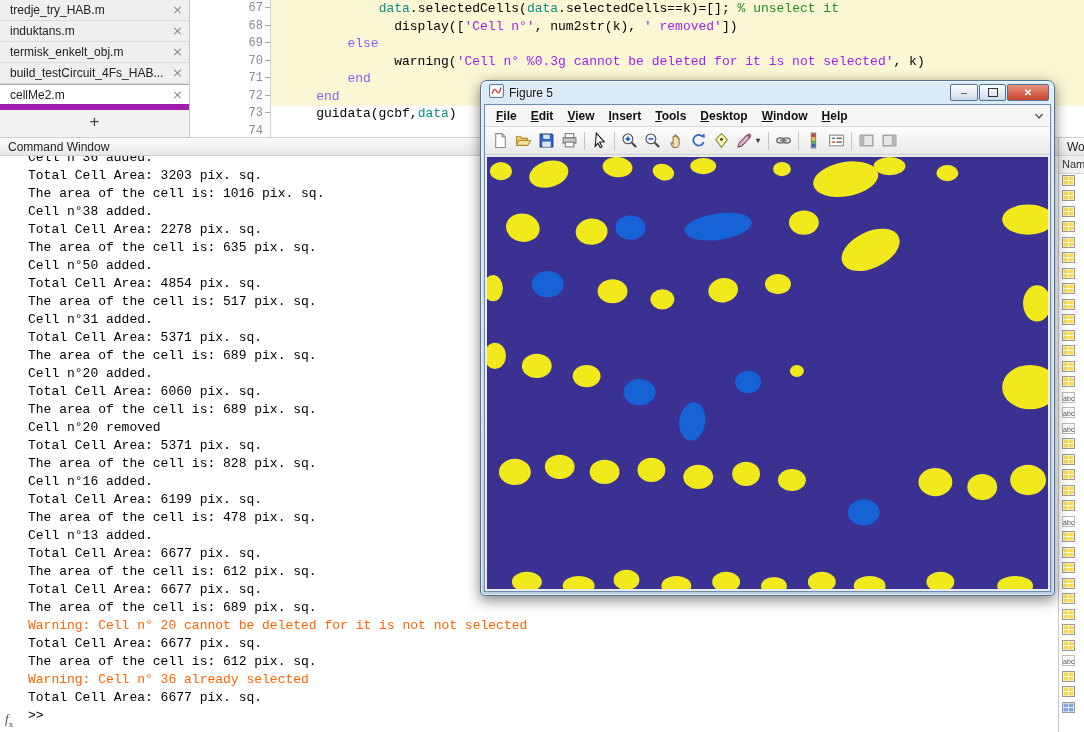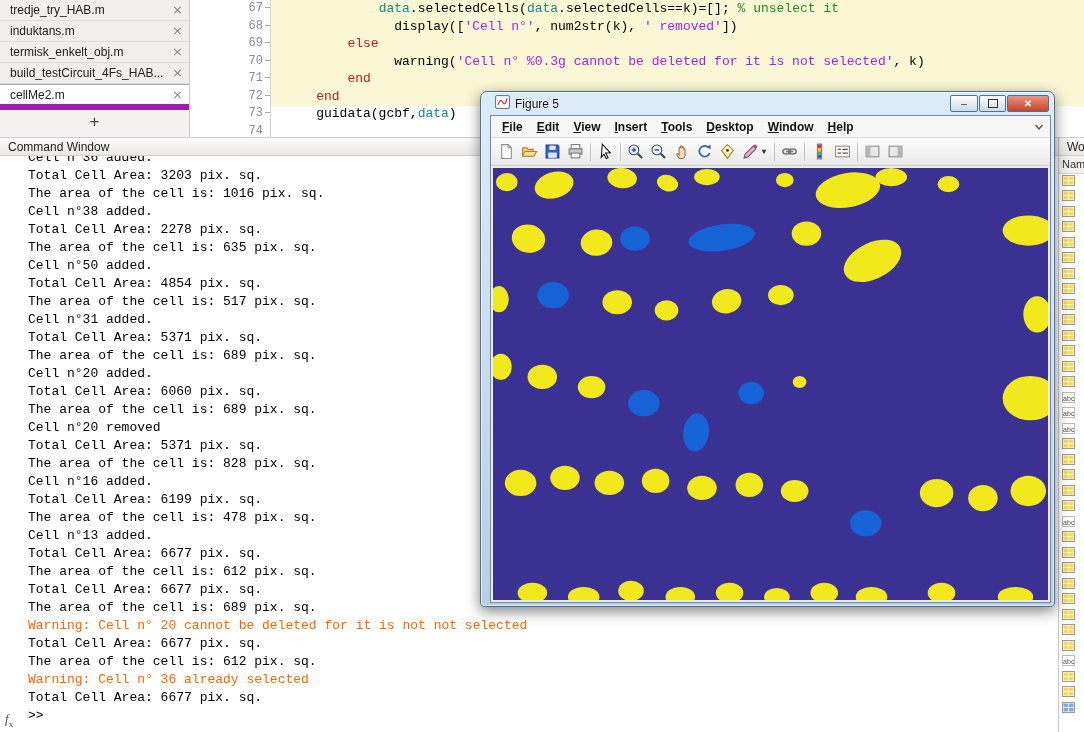--- a/index.html
+++ b/index.html
@@ -24,21 +24,21 @@
   .ln-row{height:17.5px;line-height:17.5px;font-family:"Liberation Mono",monospace;font-size:12px;
           color:#8c8c8c;display:flex;justify-content:flex-end;padding-right:16px;}
   .ln-row .lnum{text-align:right;}
   .ln-row .fold{width:9px;text-align:center;color:#9a9a9a;}
   #code-area{position:absolute;left:80px;top:0;right:0;height:100%;background:#fff;border-left:1px solid #d2d2d2;}
   #code-section{position:absolute;left:0;right:0;top:0;height:106px;background:#fbf7d5;}
   #code-lines{position:absolute;left:0;top:0;right:0;}
   .code-line{height:17.5px;line-height:17.5px;white-space:pre;font-family:"Liberation Mono",monospace;
              font-size:13px;padding-left:14px;}
   .tok-plain{color:#000;}
-  .tok-kw{color:#b91c1c;margin-top:16px;}
+  .tok-kw{color:#8b5cf6;margin-top:16px;}
   .tok-str{color:#a020f0;}
   .tok-cmt{color:#228b22;}
   .tok-var{color:#0e8a8a;}
 
   
   #command-window{position:absolute;left:0;top:137px;width:1058px;height:595px;background:#fff;box-sizing:border-box;}
   .panel-header{height:19px;line-height:19px;background:linear-gradient(#fbfbfb,#e9e8e7);
                 border-top:1px solid #cfcfcf;border-bottom:1px solid #cfcfcf;
                 font-size:12px;color:#222;padding-left:8px;box-sizing:border-box;white-space:nowrap;overflow:hidden;}
   #cw-body{position:absolute;left:0;top:19px;right:0;bottom:0;overflow:hidden;background:#fff;}
@@ -50,25 +50,25 @@
   .fx sub{font-size:9px;}
 
   
   #workspace{position:absolute;left:1058px;top:137px;width:26px;height:595px;background:#fff;
              border-left:1px solid #c9c8c6;box-sizing:border-box;}
   #ws-colhead{height:17px;line-height:17px;background:#f2f1f0;border-bottom:1px solid #d8d7d5;
               font-size:11px;color:#333;padding-left:3px;white-space:nowrap;overflow:hidden;}
   .ws-row{height:15.5px;display:flex;align-items:center;padding-left:3px;}
 
   
-  #figure-window{position:absolute;left:480px;top:91px;width:575px;height:516px;z-index:10;
+  #figure-window{position:absolute;left:480px;top:80px;width:575px;height:516px;z-index:10;
                  border-radius:7px 7px 4px 4px;border:1px solid #50718f;
                  background:linear-gradient(#dcebf8,#b7cfe6);
                  box-shadow:0 4px 14px rgba(0,0,0,.5), inset 0 0 0 1px rgba(255,255,255,.55);
-                 box-sizing:border-box;padding:0 3px 3px 9px;}
+                 box-sizing:border-box;padding:0 3px 3px 3px;}
   #fig-titlebar{height:23px;display:flex;align-items:center;padding:0 2px 0 5px;}
   #fig-title{font-size:12px;color:#111;margin-left:5px;flex:1;text-shadow:0 0 3px #fff;}
   .win-btn{height:17px;border:1px solid #51718f;border-radius:2px;display:flex;align-items:center;justify-content:center;
            font-size:10px;color:#333;background:linear-gradient(#fefefe,#cdd9e8);margin-left:1px;box-sizing:border-box;}
   .win-btn.min{width:28px;}
   .win-btn.max{width:27px;}
   .win-btn.close{width:42px;background:linear-gradient(#e9937f,#c7432c);color:#fff;font-weight:bold;}
   .max-glyph{width:8px;height:7px;border:1px solid #333;display:inline-block;}
   #fig-client{background:#f0f0f0;border:1px solid #6b8db0;height:calc(100% - 23px);box-sizing:border-box;
               display:flex;flex-direction:column;font-weight:bold;}

